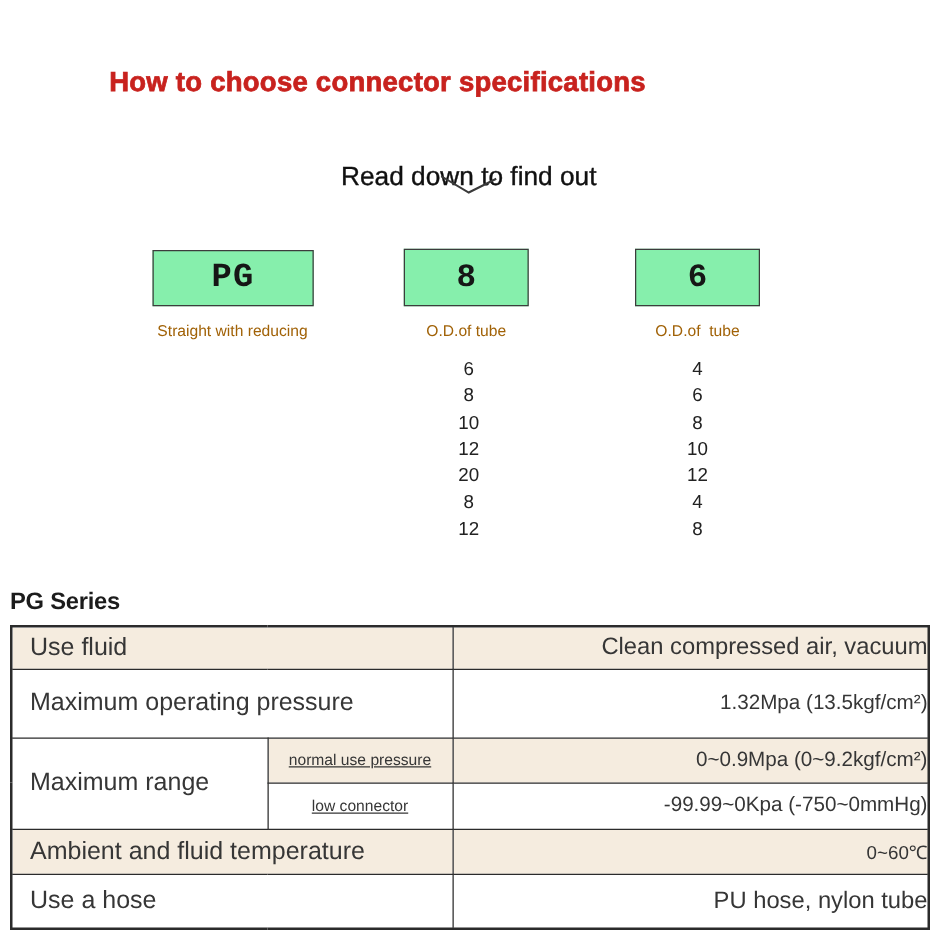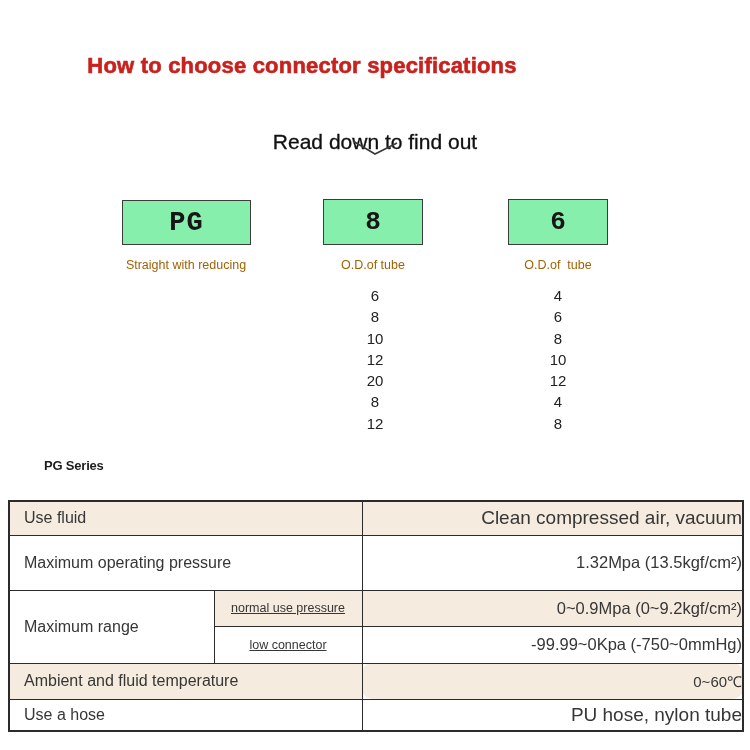--- a/index.html
+++ b/index.html
@@ -51,49 +51,48 @@
   .opts {
     position: absolute; top: 285px; width: 60px;
     text-align: center; font-size: 15px; color: #222222;
   }
   .opts-2 { left: 345px; }
   .opts-3 { left: 528px; }
   .opt { height: 21.3px; line-height: 21.3px; }
 
   
   .series-heading {
-    position: absolute; top: 458px; left: 8px;
-    font-size: 13px; font-weight: 700; color: #1c1c1c;
+    position: absolute; top: 471px; left: 8px;
+    font-size: 19px; font-weight: 700; color: #1c1c1c;
     letter-spacing: -0.2px;
-    margin-left: 36px;
   }
 
   
   .spec {
     position: absolute; top: 500px; left: 8px;
     width: 734px;
     border-collapse: collapse; table-layout: fixed;
     border: 2px solid var(--bd, #2b2b2b);
   }
   .spec td {
     border: 1.6px solid var(--bd, #2b2b2b);
     padding: 0; color: #363636; overflow: hidden;
   }
   .spec tr:nth-child(1) { height: 34px; }
   .spec tr:nth-child(2) { height: 55px; }
   .spec tr:nth-child(3) { height: 36px; }
   .spec tr:nth-child(4) { height: 37px; }
   .spec tr:nth-child(5) { height: 36px; }
-  .spec tr:nth-child(6) { height: 32px; margin-left: 16px; }
+  .spec tr:nth-child(6) { height: 44px; margin-left: 16px; }
 
-  .spec .lbl { font-size: 16px; padding-left: 14px; text-align: left; }
+  .spec .lbl { font-size: 20px; padding-left: 14px; text-align: left; }
   .spec .sub { font-size: 12.5px; text-align: center; text-decoration: underline; }
   .spec .val { font-size: 16.5px; text-align: right; }
   .spec .big { font-size: 19px; }
-  .spec .small { font-size: 15px; border-radius: 10px; }
+  .spec .small { font-size: 15px; }
   .hl { background: var(--hl, #f5ecdf); }
 </style>
 </head>
 <body>
 
 <div>
 
   <h1 class="title">How to choose connector specifications</h1>
   <div class="subtitle">Read down to find out</div>
   <svg class="chevron" width="46" height="18" viewBox="0 0 46 18">

